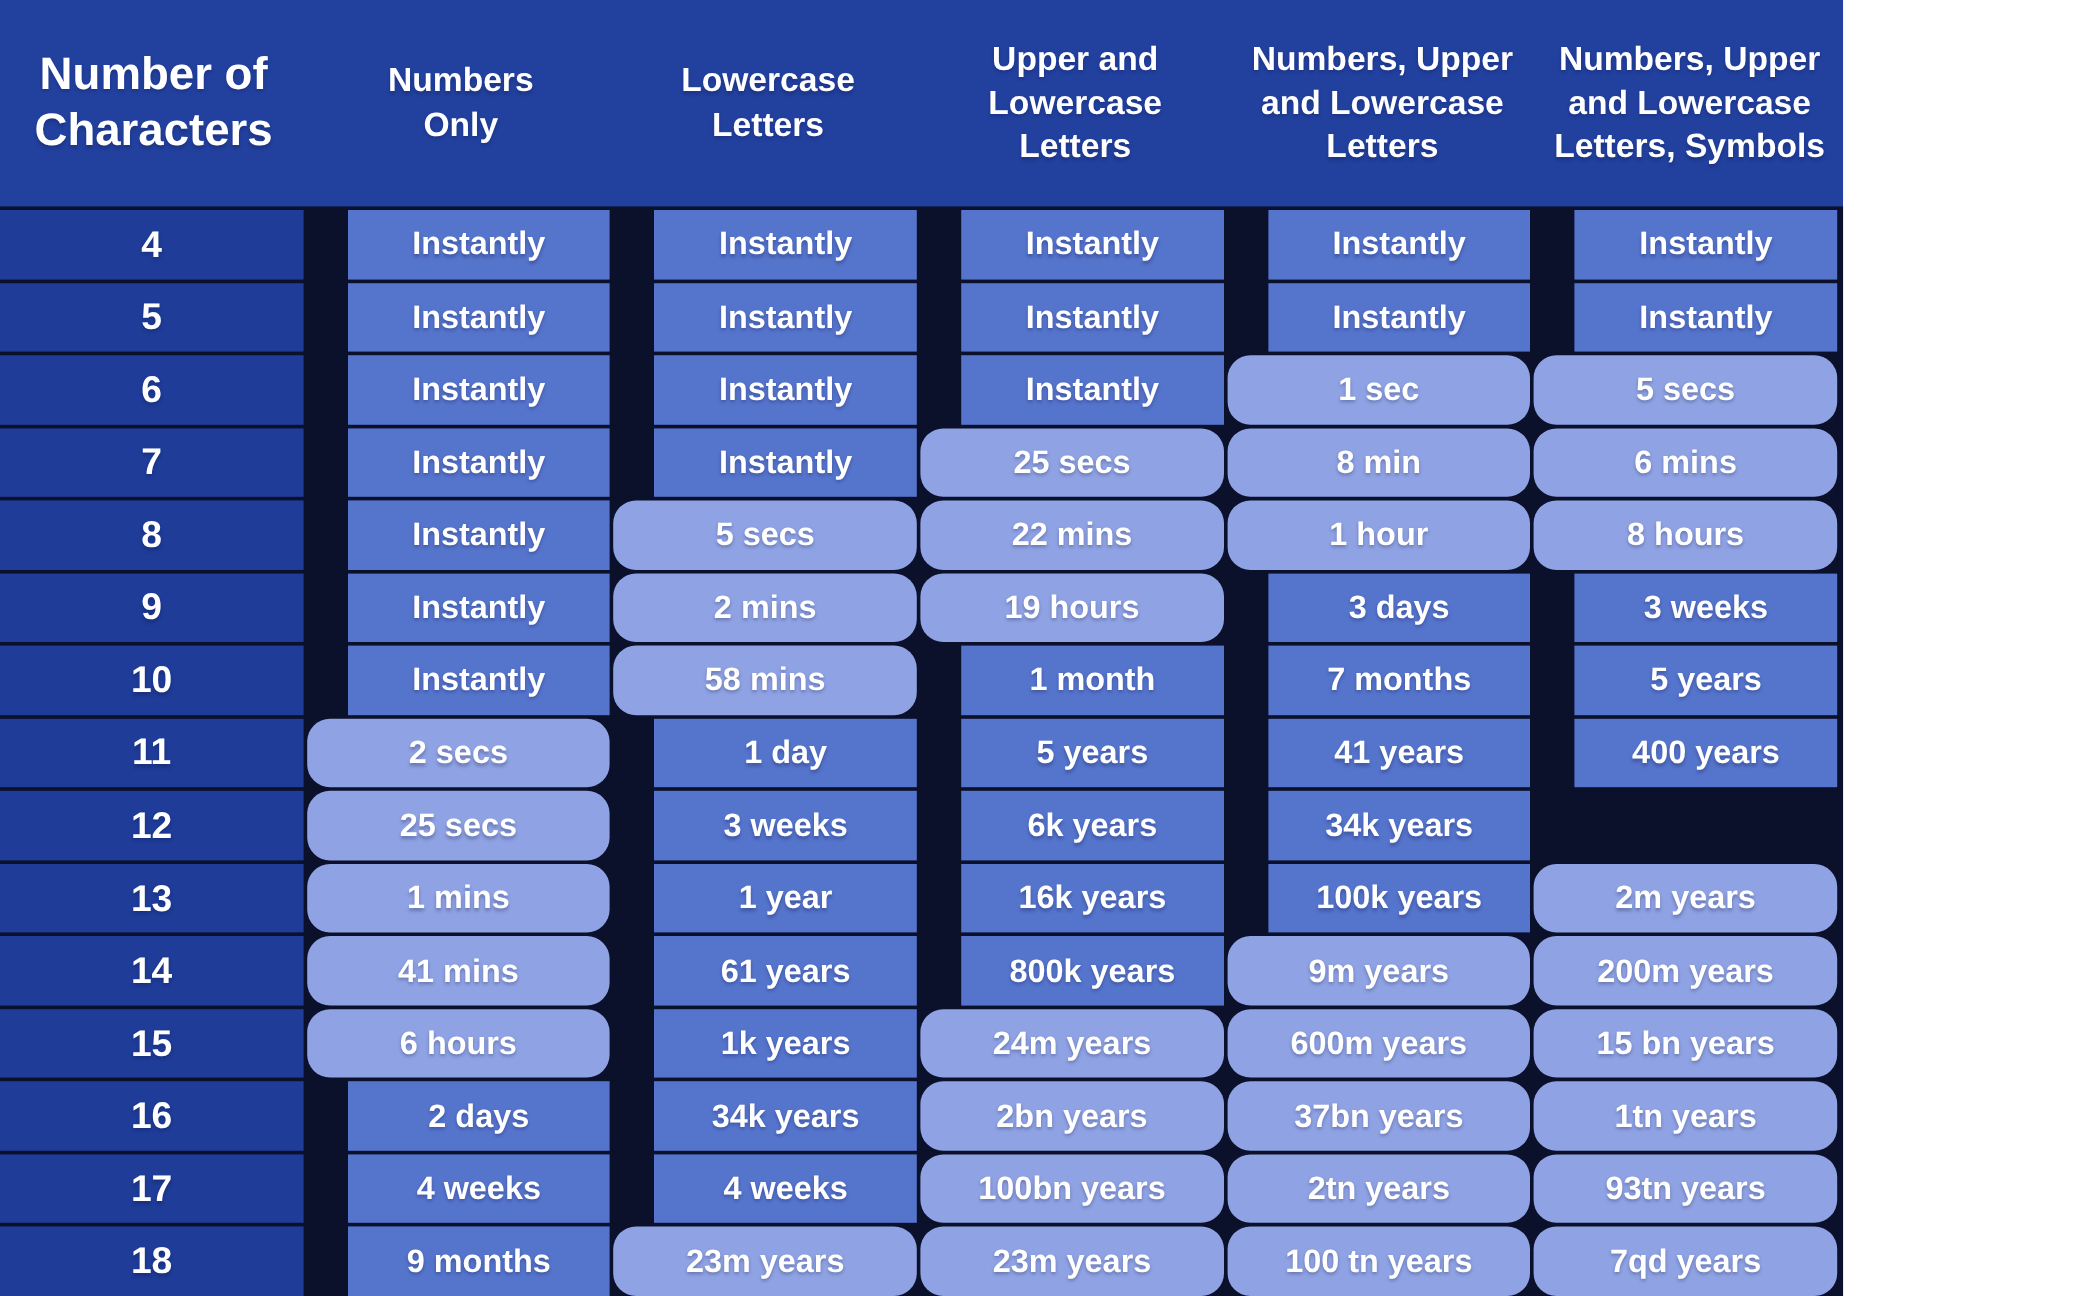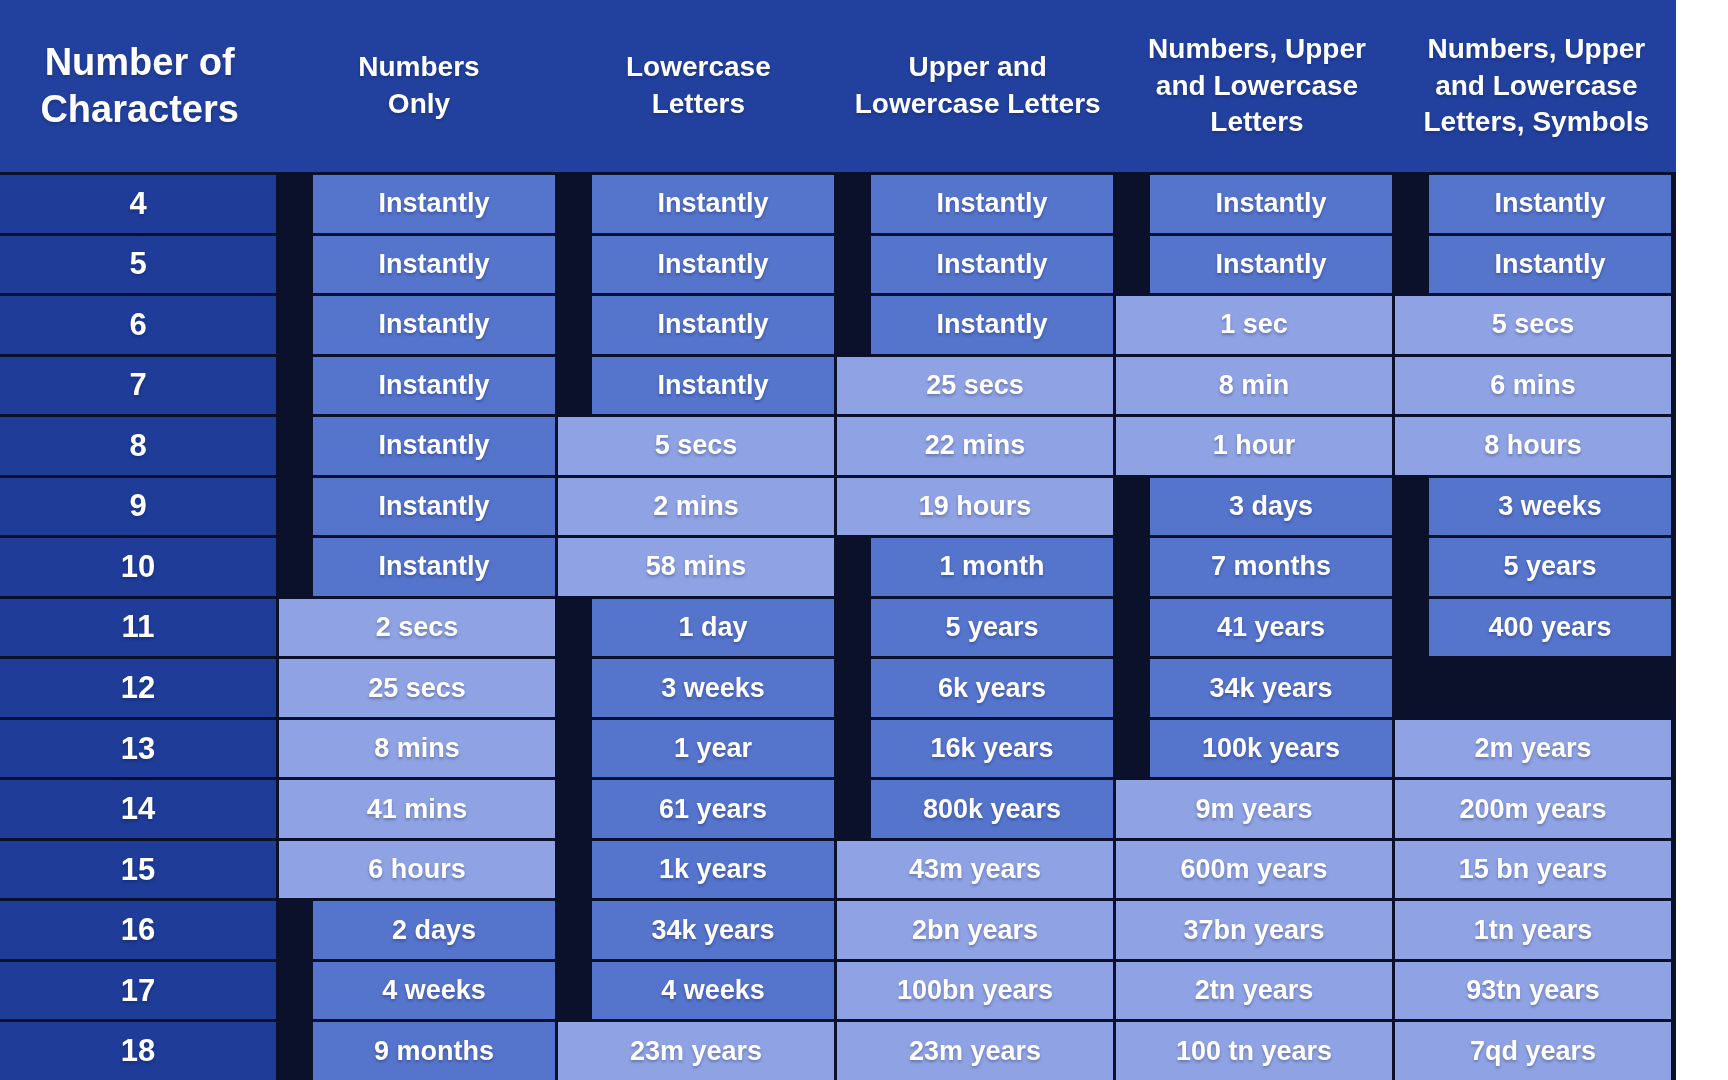--- a/index.html
+++ b/index.html
@@ -5,21 +5,21 @@
   :root{
     --header_bg:#22409E;
     --left_col_bg:#1E3C98;
     --cell_medium:#5574CC;
     --cell_light:#8FA2E3;
     --grid_line:#0B102B;
     --text:#FFFFFF;
   }
   html,body{margin:0;padding:0;background:#ffffff;}
   #app{
-    width:1676px;height:1080px;
+    width:1536px;height:1080px;
     display:flex;flex-direction:column;
     overflow:hidden;
     font-family:"Liberation Sans","DejaVu Sans",sans-serif;
     font-weight:700;
     color:var(--text);
     user-select:none;
   }
   .header-row{
     height:172px;flex:0 0 172px;
     display:grid;grid-template-columns:repeat(6,1fr);
@@ -48,21 +48,21 @@
     background:var(--grid_line);
   }
   .cell{
     display:flex;align-items:center;justify-content:center;
     font-size:27px;
     text-shadow:0 2px 3px rgba(10,18,60,.3);
     overflow:hidden;white-space:nowrap;
   }
   .cell.rowhead{background:var(--left_col_bg);font-size:31px;}
   .cell.medium{background:var(--cell_medium);margin-left:34px;}
-  .cell.light{background:var(--cell_light);}
+  .cell.light{background:var(--cell_light);border-radius:19px;}
 </style>
 </head>
 <body>
 
 <div id="app">
   <div class="header-row">
     <div class="hcell corner">Number of
 Characters</div>
     <div class="hcell">Numbers
 Only</div>
@@ -144,39 +144,39 @@
       </div>
       <div class="row">
         <div class="cell rowhead">12</div>
         <div class="cell light">25 secs</div>
         <div class="cell medium">3 weeks</div>
         <div class="cell medium">6k years</div>
         <div class="cell medium">34k years</div>
       </div>
       <div class="row">
         <div class="cell rowhead">13</div>
-        <div class="cell light">8 mins</div>
+        <div class="cell light">1 mins</div>
         <div class="cell medium">1 year</div>
         <div class="cell medium">16k years</div>
         <div class="cell medium">100k years</div>
         <div class="cell light">2m years</div>
       </div>
       <div class="row">
         <div class="cell rowhead">14</div>
         <div class="cell light">41 mins</div>
         <div class="cell medium">61 years</div>
         <div class="cell medium">800k years</div>
         <div class="cell light">9m years</div>
         <div class="cell light">200m years</div>
       </div>
       <div class="row">
         <div class="cell rowhead">15</div>
         <div class="cell light">6 hours</div>
         <div class="cell medium">1k years</div>
-        <div class="cell light">43m years</div>
+        <div class="cell light">24m years</div>
         <div class="cell light">600m years</div>
         <div class="cell light">15 bn years</div>
       </div>
       <div class="row">
         <div class="cell rowhead">16</div>
         <div class="cell medium">2 days</div>
         <div class="cell medium">34k years</div>
         <div class="cell light">2bn years</div>
         <div class="cell light">37bn years</div>
         <div class="cell light">1tn years</div>

